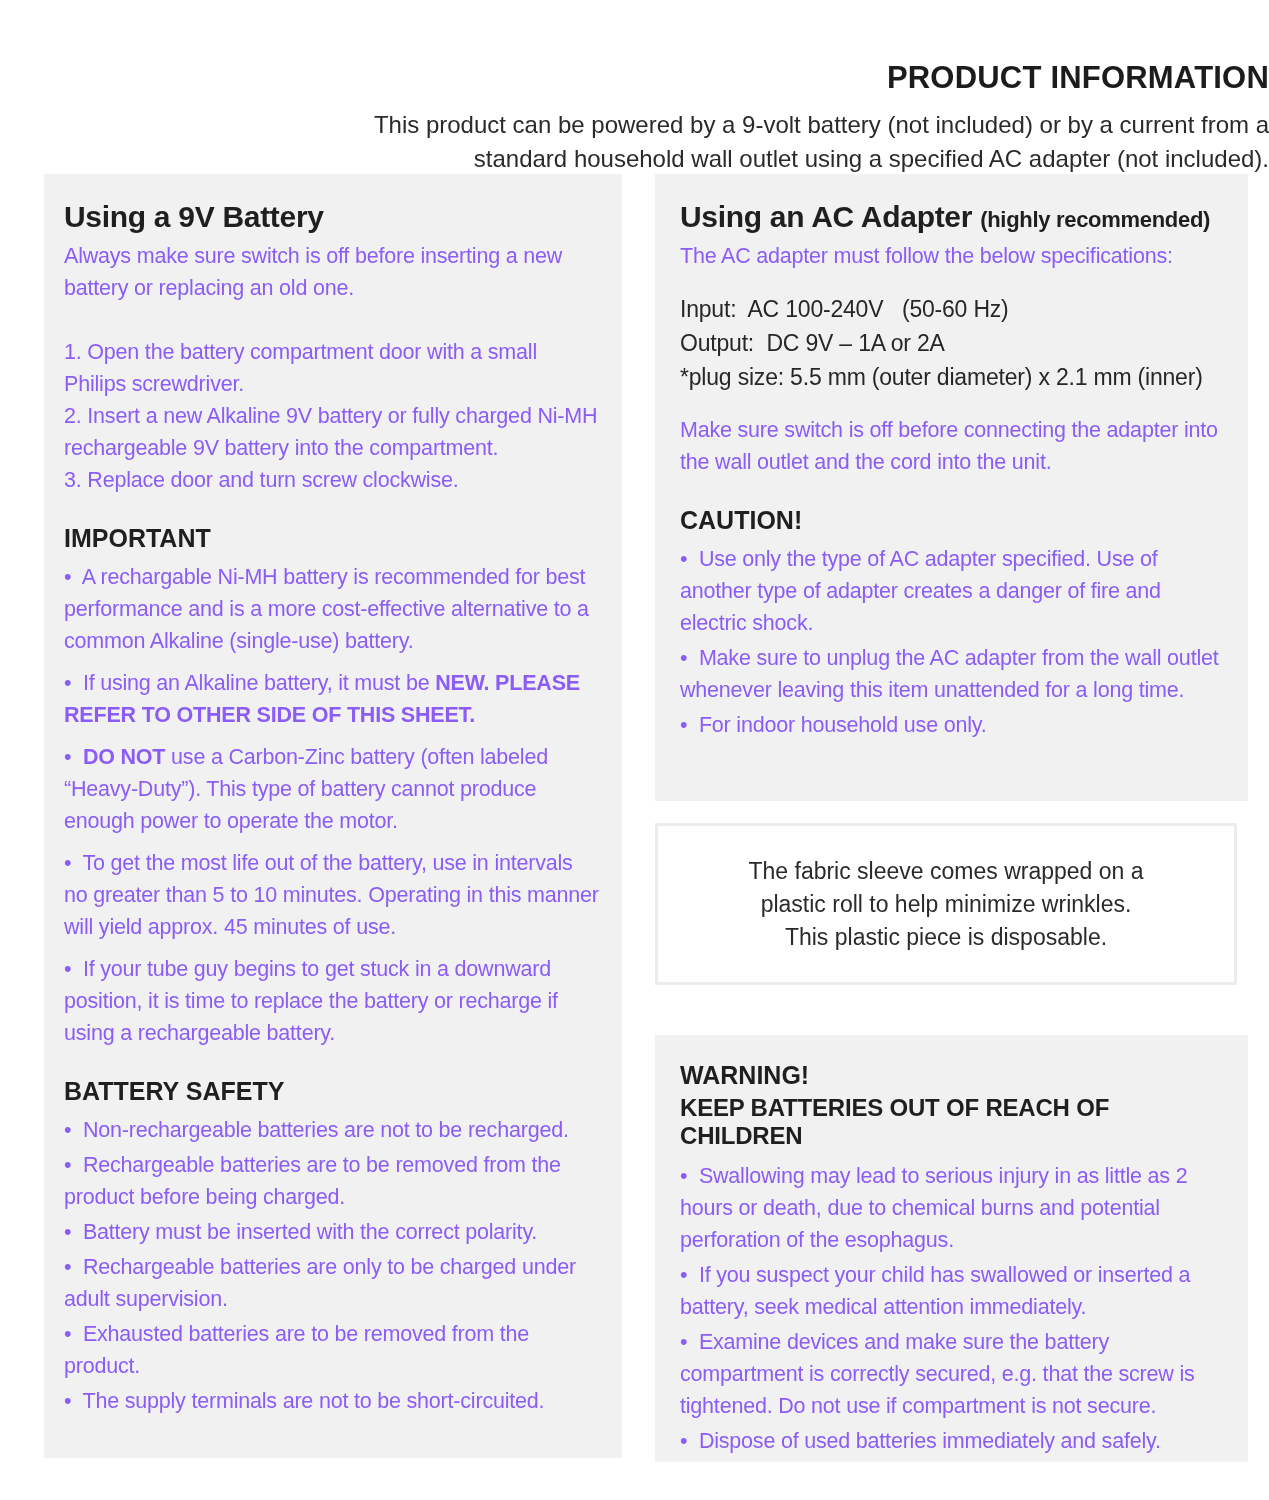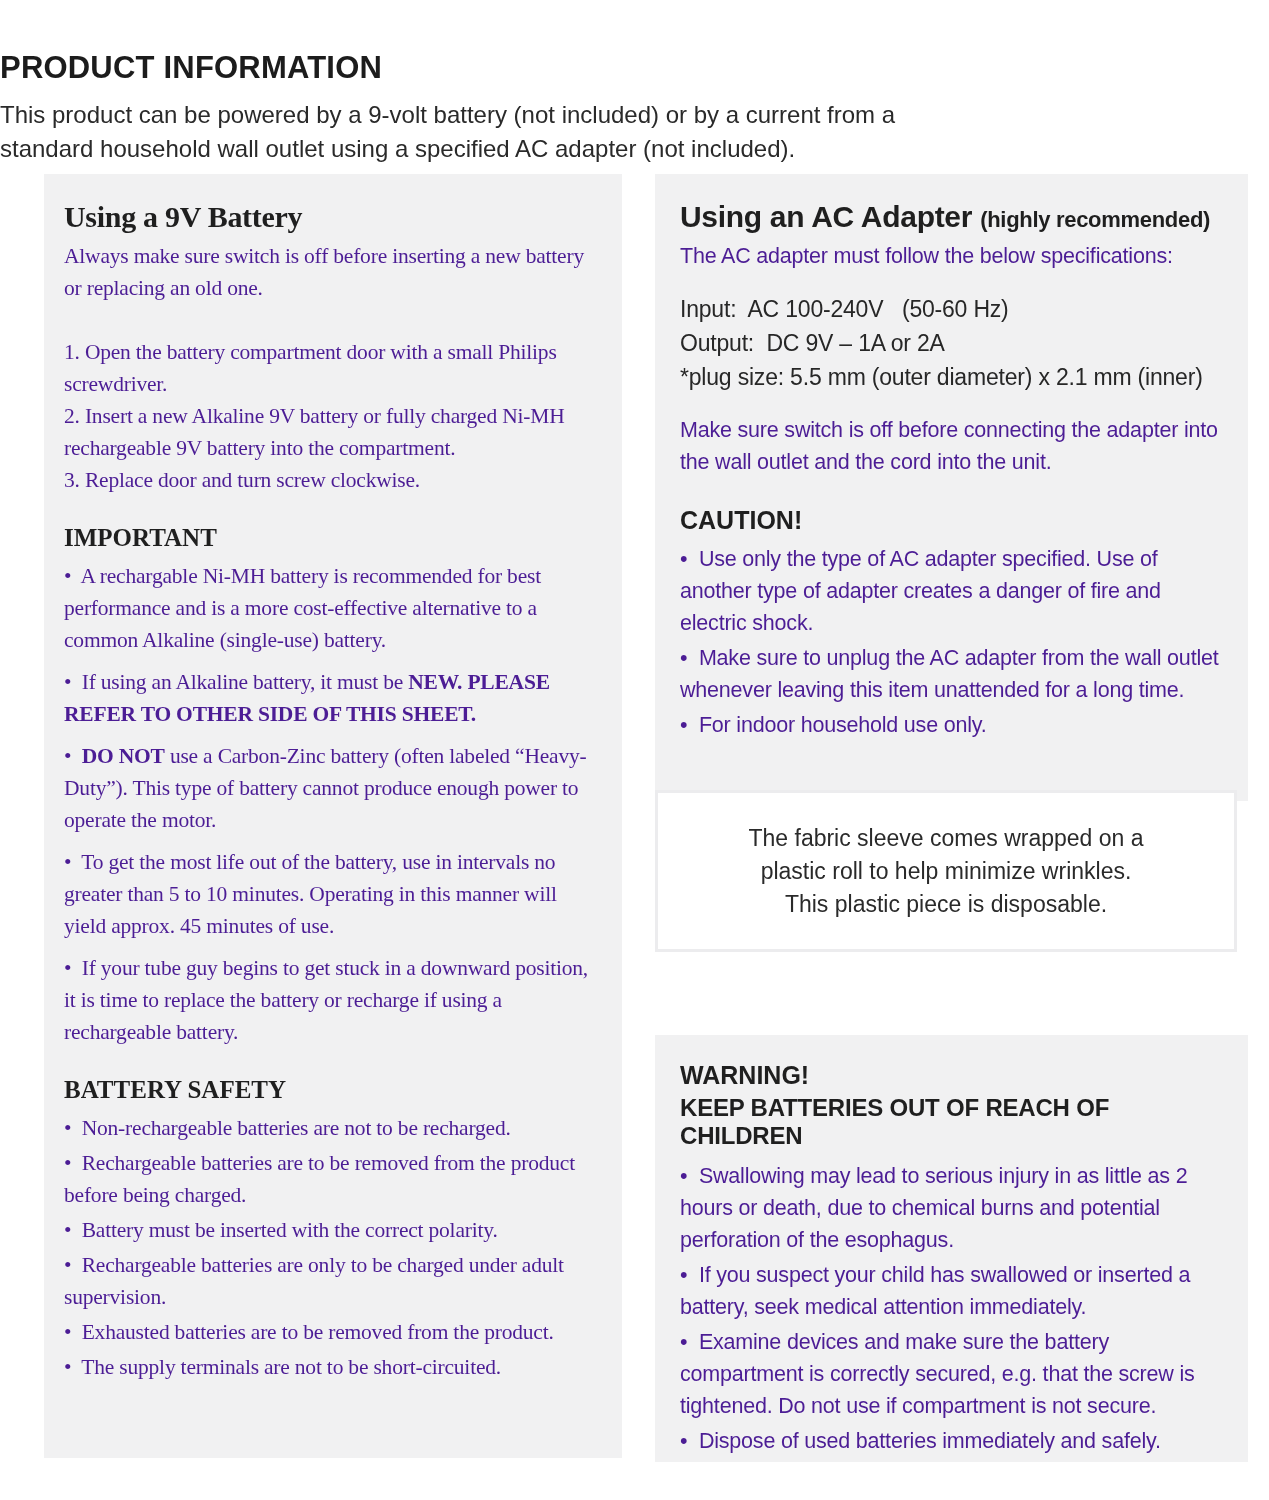--- a/index.html
+++ b/index.html
@@ -1,31 +1,31 @@
 <!DOCTYPE html>
 <html><head>
 <meta charset="utf-8">
 <style>
   html,body{margin:0;padding:0;background:#ffffff;}
   .page{position:relative;width:1269px;height:1500px;background:#ffffff;
         font-family:"Liberation Sans",sans-serif;color:#272727;overflow:hidden;}
-  .hdr{position:absolute;top:50px;left:0;width:100%;text-align:left;}
+  .hdr{position:absolute;top:60px;left:0;width:100%;text-align:right;}
   .title{font-size:31px;font-weight:bold;color:#1c1c1c;letter-spacing:0.2px;}
   .sub{font-size:24px;line-height:34px;margin-top:12px;color:#2a2a2a;}
   .panel{position:absolute;background:#f1f1f2;box-sizing:border-box;}
-  #p-battery{left:44px;top:174px;width:578px;height:1284px;padding:26px 22px 0 20px;font-family:Liberation Serif, serif;}
+  #p-battery{left:44px;top:174px;width:578px;height:1284px;padding:26px 22px 0 20px;}
   #p-adapter{left:655px;top:174px;width:593px;height:627px;padding:26px 22px 0 25px;}
-  #p-sleeve{left:655px;top:790px;width:582px;height:162px;background:#ffffff;
+  #p-sleeve{left:655px;top:823px;width:582px;height:162px;background:#ffffff;
             border:3px solid #ececee;display:flex;flex-direction:column;
             justify-content:center;text-align:center;}
   #p-warning{left:655px;top:1035px;width:593px;height:427px;padding:26px 22px 13px 25px;}
   .h2{font-size:30px;font-weight:bold;color:#1f1f1f;letter-spacing:-0.3px;margin:0 0 6px 0;}
   .h2 .note{font-size:22px;}
   .h3{font-size:25px;font-weight:bold;color:#1f1f1f;margin:28px 0 8px 0;}
-  .body,.li{font-size:21.5px;line-height:32px;letter-spacing:-0.2px;color:#4c1d95;}
+  .body,.li{font-size:21.5px;line-height:32px;letter-spacing:-0.2px;color:#8b5cf6;}
   .steps{margin-top:32px;}
   .specs{margin-top:20px;}
   .spec-line{white-space:pre-wrap;font-size:23px;line-height:34px;letter-spacing:-0.2px;}
   .note-p{margin-top:20px;}
   .imp .li{margin-bottom:10px;}
   .tight .li{margin-bottom:3px;}
   .bold{font-weight:bold;}
   .sleeve-line{font-size:23px;line-height:33px;color:#2a2a2a;}
   .warn-h{font-size:25px;font-weight:bold;color:#1f1f1f;margin:0;}
   .warn-sub{font-size:24px;font-weight:bold;color:#1f1f1f;margin:4px 0 10px 0;letter-spacing:-0.2px;}

